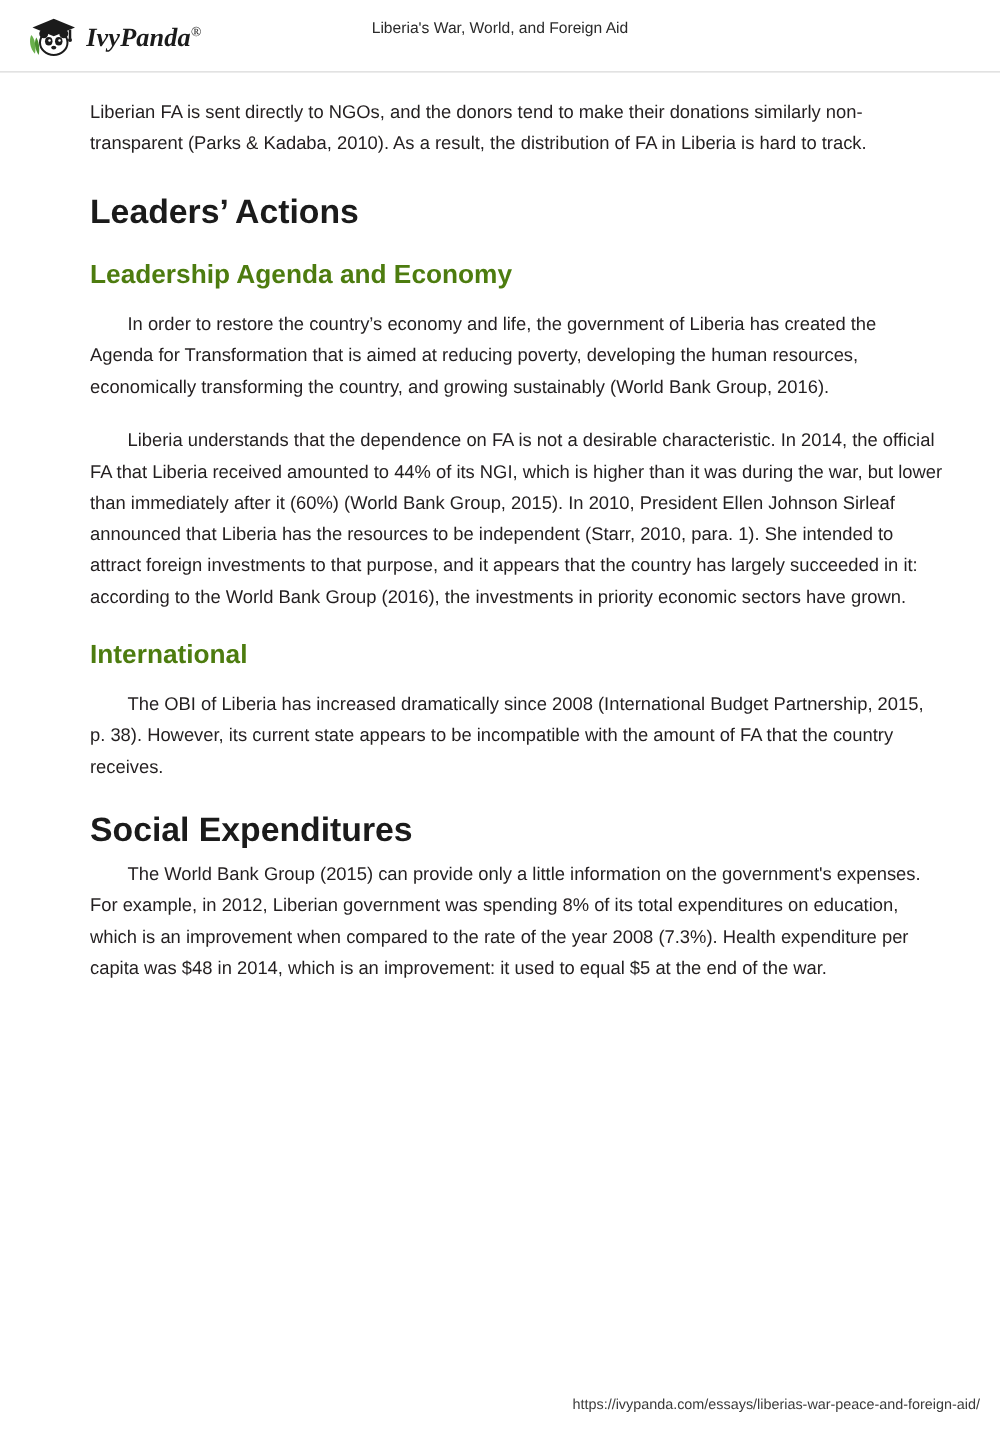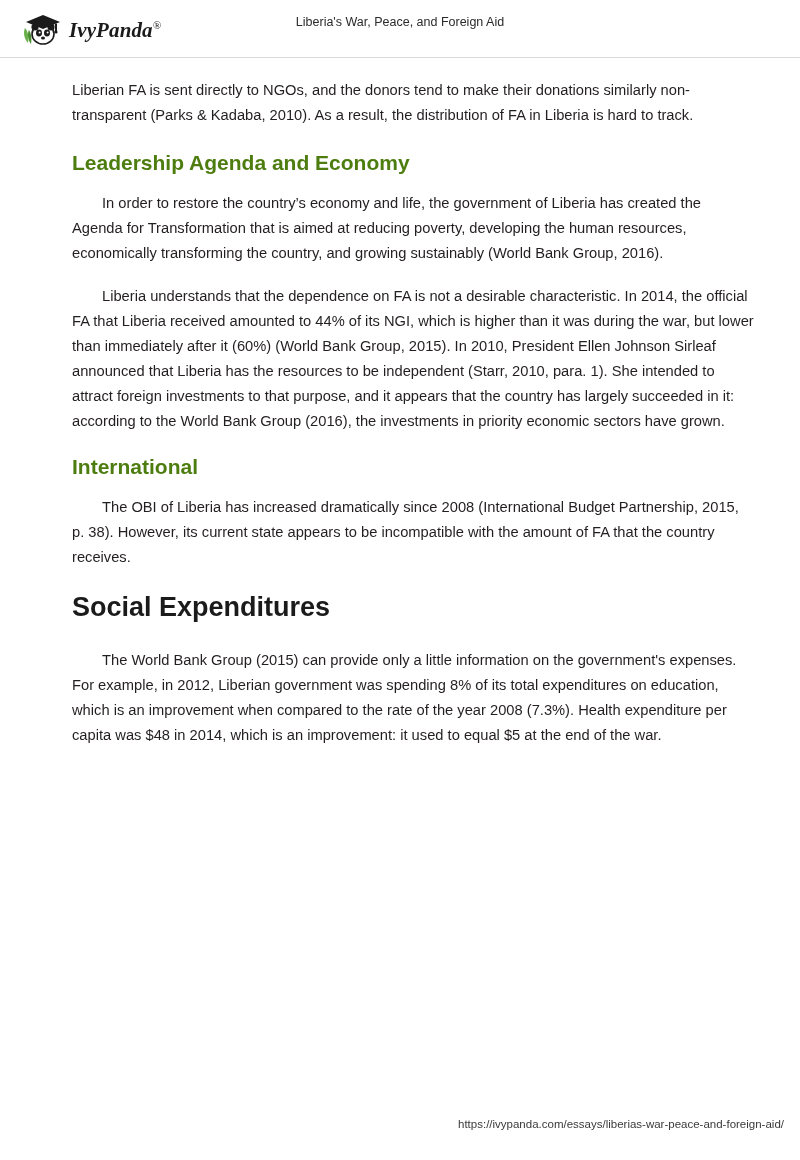--- a/index.html
+++ b/index.html
@@ -96,21 +96,21 @@
     font-weight: bold;
     margin: 22px 0 16px 0;
     line-height: 1.2;
     color: #4d7c0f;
   }
   h2.subsection.tight {
     margin-top: 20px;
   }
   h1.section.mid {
     margin-top: 22px;
-    margin-bottom: 25px;
+    margin-bottom: 8px;
   }
 
   
   .footer {
     position: absolute;
     left: 0;
     right: 0;
     bottom: 28px;
     text-align: right;
     padding-right: 16px;
@@ -144,27 +144,28 @@
           <circle cx="25.6" cy="20.4" r="1" fill="#ffffff"></circle>
           <ellipse cx="21" cy="26" rx="2" ry="1.5" fill="#1b1b1b"></ellipse>
 
           <path d="M4 10 L21 3 L38 10 L21 17 Z" fill="#1b1b1b"></path>
           <path d="M33 12 L33 19 L35 19 L35 11.5 Z" fill="#1b1b1b"></path>
           <circle cx="34" cy="20" r="1.6" fill="#1b1b1b"></circle>
         </svg>
       </span>
       <span class="brand-text"><span>IvyPanda</span><span class="reg">®</span></span>
     </div>
-    <div class="header-title">Liberia's War, Peace, and Foreign Aid</div>
+    <div class="header-title">Liberia's War, World, and Foreign Aid</div>
   </div>
 
   <div class="content">
 
     <p class="body-text">Liberian FA is sent directly to NGOs, and the donors tend to make their donations similarly non-transparent (Parks &amp; Kadaba, 2010). As a result, the distribution of FA in Liberia is hard to track.</p>
 
+    <h1 class="section">Leaders’ Actions</h1>
 
     <h2 class="subsection">Leadership Agenda and Economy</h2>
 
     <p class="body-text indent">In order to restore the country’s economy and life, the government of Liberia has created the Agenda for Transformation that is aimed at reducing poverty, developing the human resources, economically transforming the country, and growing sustainably (World Bank Group, 2016).</p>
 
     <p class="body-text indent">Liberia understands that the dependence on FA is not a desirable characteristic. In 2014, the official FA that Liberia received amounted to 44% of its NGI, which is higher than it was during the war, but lower than immediately after it (60%) (World Bank Group, 2015). In 2010, President Ellen Johnson Sirleaf announced that Liberia has the resources to be independent (Starr, 2010, para. 1). She intended to attract foreign investments to that purpose, and it appears that the country has largely succeeded in it: according to the World Bank Group (2016), the investments in priority economic sectors have grown.</p>
 
     <h2 class="subsection tight">International</h2>
 
     <p class="body-text indent">The OBI of Liberia has increased dramatically since 2008 (International Budget Partnership, 2015, p. 38). However, its current state appears to be incompatible with the amount of FA that the country receives.</p>

